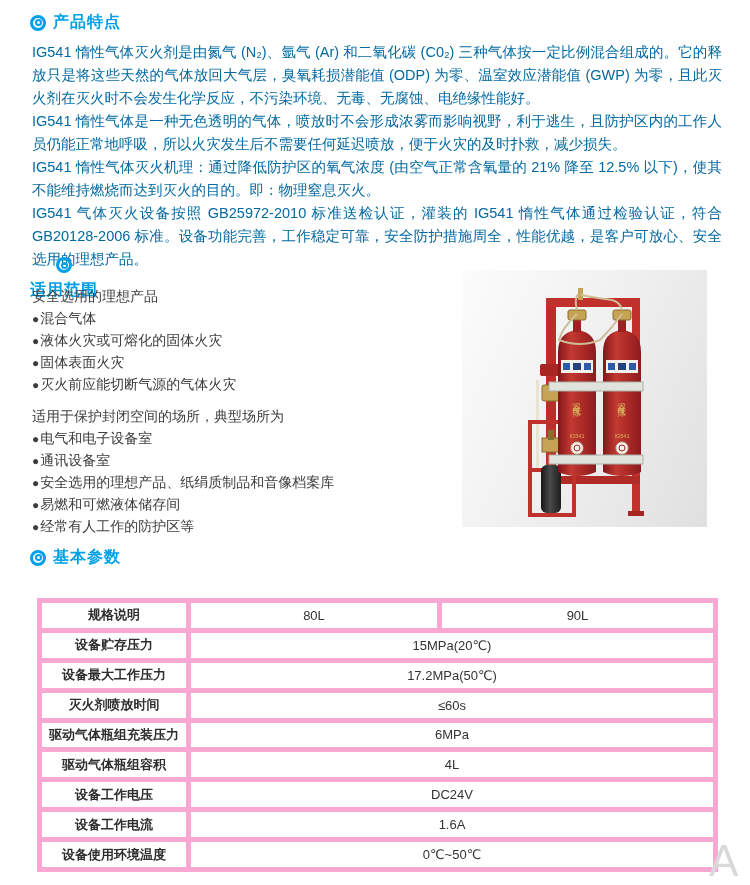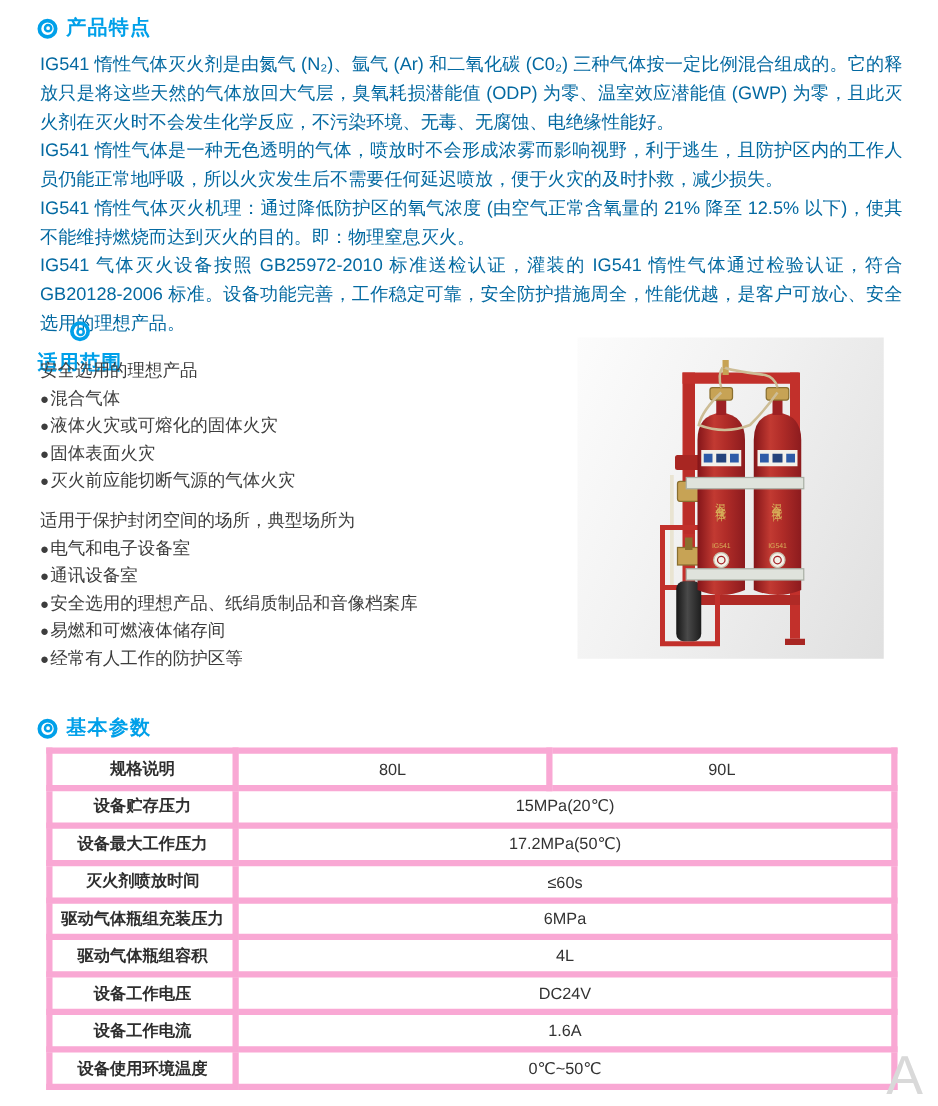--- a/index.html
+++ b/index.html
@@ -185,21 +185,21 @@
         <path d="M160 40 Q158 32 150 30 Q120 26 118 24"></path>
       </g>
 
       <g>
         <rect x="87" y="112" width="94" height="9" fill="#dfe3dc" stroke="#aab0a6" stroke-width="1"></rect>
         <rect x="87" y="185" width="94" height="9" fill="#dfe3dc" stroke="#aab0a6" stroke-width="1"></rect>
       </g>
     </svg>
   </div>
 
-  <div class="section-title" style="left:30px;top:572px;">
+  <div class="section-title" style="left:30px;top:547px;">
     <span class="marker">
         <i></i>
       </span>
     <span>基本参数</span>
   </div>
 
   <table class="params-table">
     <colgroup>
         <col style="width:149px">
         <col style="width:251px">

